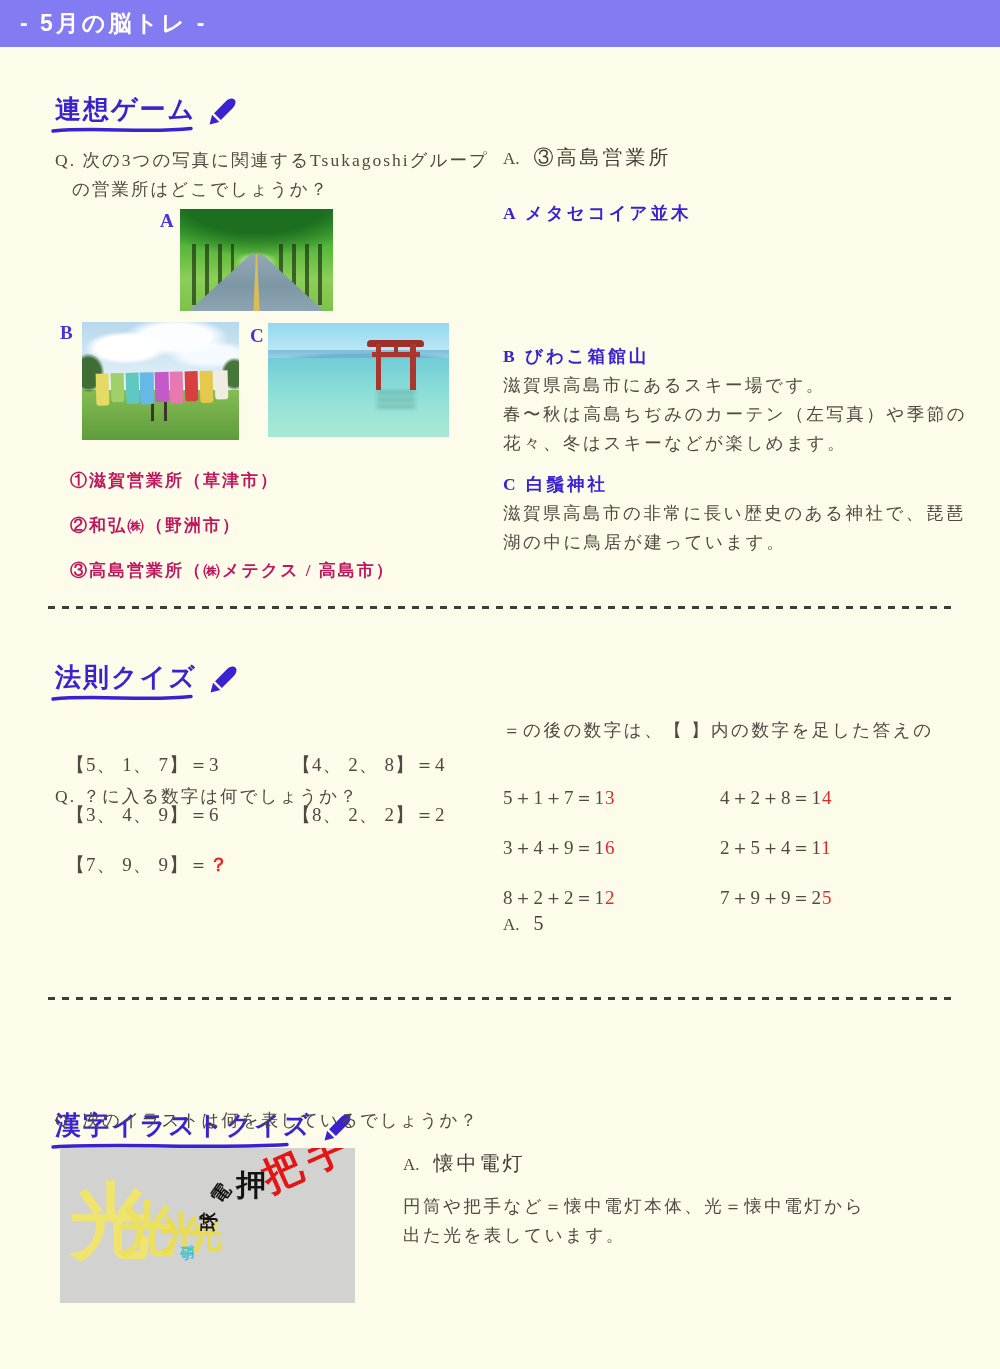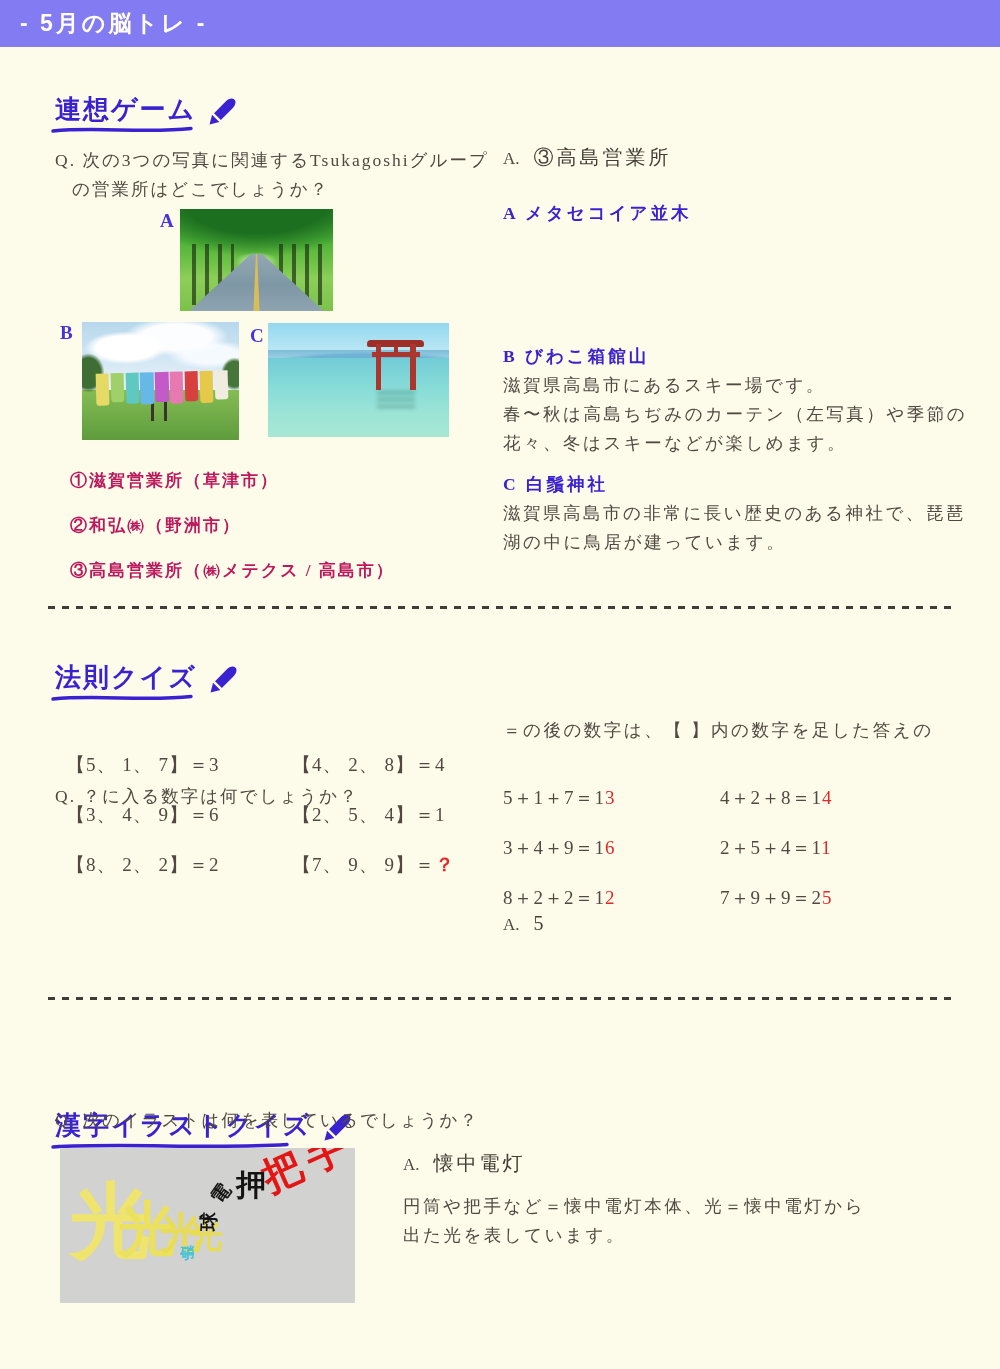--- a/index.html
+++ b/index.html
@@ -225,21 +225,20 @@
       <path fill="#3b22d0" d="M5.7 13.5 L10.5 18.3 L18.6 10.2 C20.9 7.9 21.5 5.3 20 3.9 C18.6 2.5 16 3.1 13.7 5.4 Z"></path>
     </svg>
   </div>
 
   <div class="q-line" style="left:55px; top:744px;margin-top:40px;">Q. ？に入る数字は何でしょうか？</div>
 
   <div class="eq-grid">
     <div><span>【5、 1、 7】＝</span><span class="eq-ans">3</span></div>
     <div><span>【4、 2、 8】＝</span><span class="eq-ans">4</span></div>
     <div><span>【3、 4、 9】＝</span><span class="eq-ans">6</span></div>
-    <div><span>【2、 5、 4】＝</span><span class="eq-ans">1</span></div>
     <div><span>【8、 2、 2】＝</span><span class="eq-ans">2</span></div>
     <div><span>【7、 9、 9】＝</span><span class="eq-ans red">？</span></div>
   </div>
 
   <div class="body-block" style="left:503px; top:716px;">
     <div>＝の後の数字は、【 】内の数字を足した答えの</div>
   </div>
 
   <div class="sum-grid">
     <div><span>5＋1＋7＝</span><span>1</span><span class="sum-ones">3</span></div>

